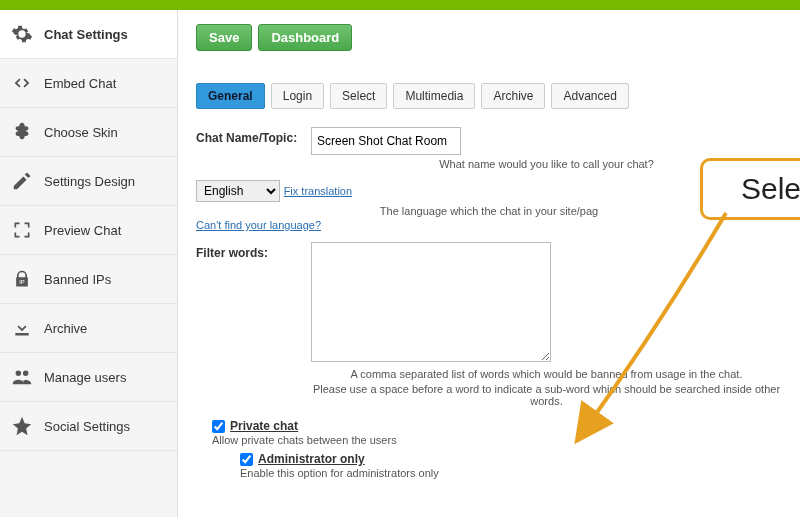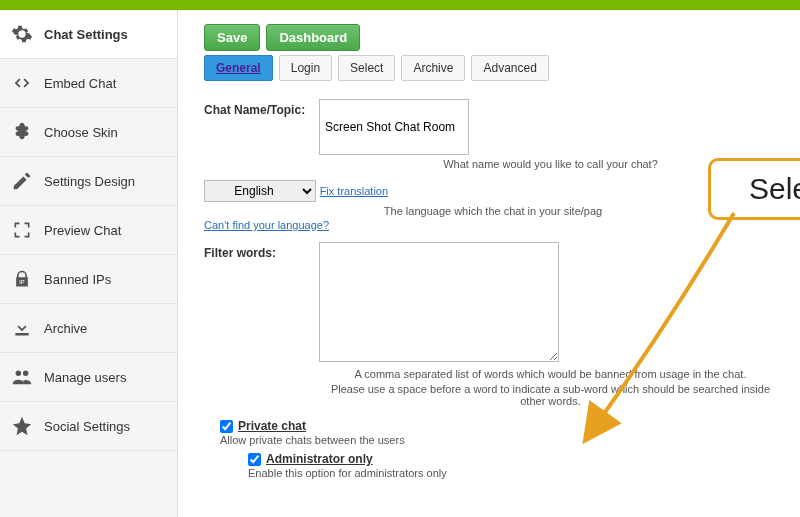--- a/index.html
+++ b/index.html
@@ -1,35 +1,35 @@
 <!DOCTYPE html>
 <html><head>
 <meta charset="utf-8">
 <style>
 * { box-sizing: border-box; margin: 0; padding: 0; }
 body { font-family: Arial, Helvetica, sans-serif; font-size: 13px; color: #333; background: #fff; width: 800px; height: 517px; overflow: hidden; position: relative; }
 .topbar { height: 10px; background: #77b800; }
-.layout { display: flex; height: calc(100% - 10px); gap: 8px; }
+.layout { display: flex; height: calc(100% - 10px); }
 .sidebar { width: 178px; background: #f5f5f5; border-right: 1px solid #ddd; }
 .sidebar-item { display: flex; align-items: center; padding: 12px 10px; border-bottom: 1px solid #e5e5e5; cursor: pointer; font-size: 13px; color: #333; gap: 10px; }
 .sidebar-item.active { background: #fff; font-weight: bold; }
 .sidebar-item .icon { width: 24px; height: 24px; display: flex; align-items: center; justify-content: center; flex-shrink: 0; }
 .sidebar-item .icon svg { fill: #555; }
 .main { flex: 1; padding: 14px 18px; position: relative; overflow: hidden; }
-.buttons-row { display: flex; gap: 6px; margin-bottom: 4px; }
+.buttons-row { display: flex; gap: 6px; margin-bottom: 32px; }
 .btn { background: #5cb85c; background: linear-gradient(#6fc36f,#4aa84a); color: #fff; border: 1px solid #3f923f; border-radius: 3px; padding: 5px 12px; font-weight: bold; font-size: 13px; cursor: pointer; }
 .tabs-row { display: flex; gap: 6px; margin-bottom: 18px; }
 .tab { border: 1px solid #ccc; background: #f7f7f7; padding: 5px 11px; font-size: 12px; cursor: pointer; border-radius: 2px; }
-.tab.active { background: #3399dd; color: #4c1d95; border-color: #2b84c0; font-weight: bold; text-decoration: underline; }
+.tab.active { background: #3399dd; color: #0f172a; border-color: #2b84c0; font-weight: bold; }
 .field-row { display: flex; margin-bottom: 10px; }
 .field-label { width: 115px; font-weight: bold; font-size: 12px; padding-top: 4px; }
 .field-body { flex: 1; }
-.text-input { border: 1px solid #bbb; padding: 20px 5px; font-size: 12px; width: 150px; }
+.text-input { border: 1px solid #bbb; padding: 6px 5px; font-size: 12px; width: 150px; }
 .help { font-size: 11px; color: #555; margin-top: 3px; text-align: center; }
-.select { border: 1px solid #bbb; font-size: 12px; padding: 2px 3px; width: 112px; text-align: center; }
+.select { border: 1px solid #bbb; font-size: 12px; padding: 2px 3px; width: 84px; }
 .link { color: #2b6fb2; text-decoration: underline; font-size: 11px; cursor: pointer; }
 .textarea { border: 1px solid #bbb; width: 240px; height: 120px; resize: both; font-size: 12px; padding: 3px; }
 .check-block { margin-left: 16px; margin-top: 12px; font-size: 12px; }
 .check-line { display: flex; align-items: center; gap: 5px; text-decoration: underline; }
 .check-line strong { font-weight: bold; }
 .check-sub { margin-left: 0; font-size: 11px; color: #555; margin-top: 1px; }
 .sub-indent { margin-left: 28px; margin-top: 6px; }
 .callout { position: absolute; top: 148px; left: 522px; width: 232px; height: 62px; border: 3px solid #e8a020; border-radius: 10px; background: #fff; display: flex; align-items: center; justify-content: center; font-size: 30px; color: #222; font-family: "Segoe UI", Arial, sans-serif; }
 .arrow-svg { position: absolute; top: 193px; left: 388px; pointer-events: none; }
 </style>
@@ -116,20 +116,21 @@
 
   <div class="main">
     <div class="buttons-row">
       <button class="btn">Save</button>
       <button class="btn">Dashboard</button>
     </div>
     <div class="tabs-row">
       <div class="tab active">General</div>
       <div class="tab">Login</div>
       <div class="tab">Select</div>
+      <div class="tab">Multimedia</div>
       <div class="tab">Archive</div>
       <div class="tab">Advanced</div>
     </div>
 
     <div class="field-row">
       <div class="field-label">Chat Name/Topic:</div>
       <div class="field-body">
         <input class="text-input" value="Screen Shot Chat Room" style="">
         <div class="help">What name would you like to call your chat?</div>
       </div>

